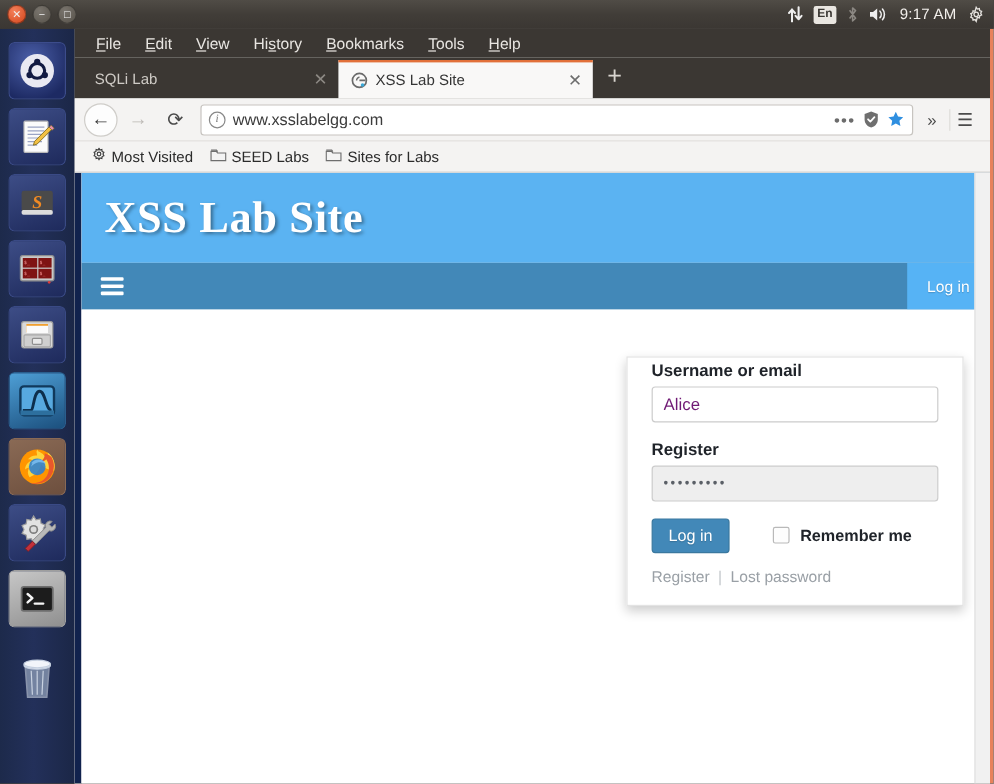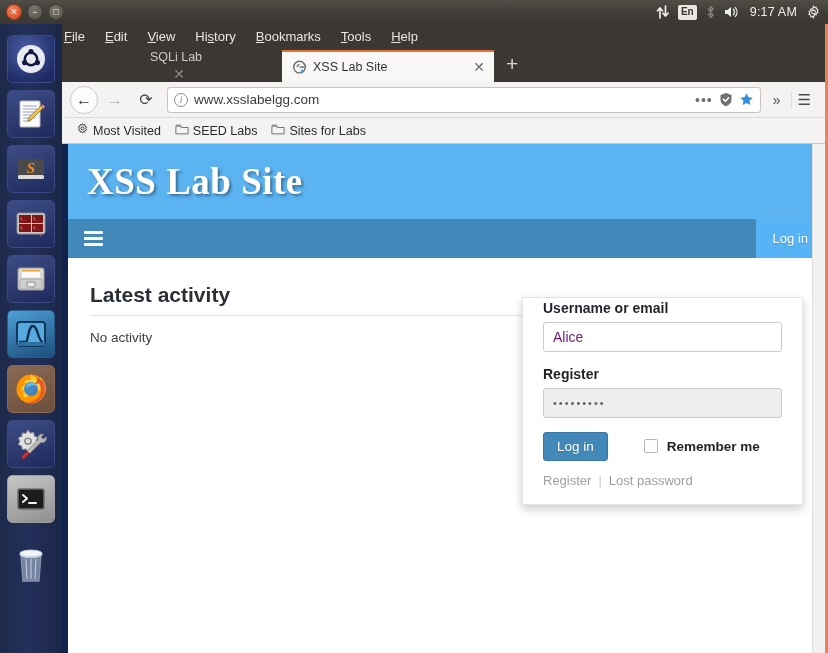--- a/index.html
+++ b/index.html
@@ -58,35 +58,35 @@
   #browser {
     position: absolute; left: 62px; top: 24px; width: 766px; height: 629px;
     background: #f2f1f0;
     border-right: 3px solid #e8825c;
     z-index: 10;
     display: flex; flex-direction: column;
   }
 
   #menubar {
     height: 24px; background: #3b3733; display: flex; align-items: center;
-    padding-left: 2px; gap: 20px;
+    padding-left: 18px; gap: 20px;
     flex: 0 0 auto;
   }
   .menu-item { color: #e9e6e2; font-size: 13px; cursor: default; }
   .menu-item u { text-decoration: underline; }
 
   #tabstrip {
     height: 34px; background: #3b3733; display: flex; align-items: flex-end;
     padding-left: 8px; flex: 0 0 auto;
   }
   .tab {
     height: 32px; width: 212px; display: flex; align-items: center;
     padding: 0 9px; font-size: 12.5px; color: #d4d0cb; position: relative;
   }
-  .tab.inactive { color: #cfcbc6; flex-direction: column; }
+  .tab.inactive { color: #cfcbc6; }
   .tab.active {
     background: #f9f8f7; color: #353535;
     border-top: 2px solid #e2703a;
   }
   .tab-favicon { width: 16px; height: 16px; margin-right: 6px; flex: 0 0 auto; display: flex; align-items: center; justify-content: center;}
   .tab-title { flex: 1 1 auto; overflow: hidden; white-space: nowrap; text-overflow: ellipsis; }
   .tab-close { font-size: 14px; color: #8d8984; padding-left: 6px; }
   .tab.active .tab-close { color: #6d6d6d; }
   .newtab { font-size: 21px; color: #d8d4cf; padding: 0 12px 4px 12px; line-height: 1; align-self: center; }
 
@@ -475,25 +475,20 @@
         <div id="site-nav">
           <div id="nav-hamburger">
             <span></span>
               <span></span>
               <span></span>
           </div>
           <div id="nav-login-tab">Log in</div>
         </div>
 
         <div id="main-area">
-          <div id="latest-activity-block">
-            <div id="latest-activity-title">Latest activity</div>
-            <div id="activity-divider"></div>
-            <div id="no-activity">No activity</div>
-          </div>
 
           <div id="login-dropdown">
             <div class="field-label">Username or email</div>
             <input class="field-input" type="text" value="Alice" style="">
             <div class="field-gap"></div>
             <div class="field-label">Register</div>
             <input class="field-input pw" type="text" value="•••••••••" style="">
             <div id="login-row">
               <button id="login-submit">Log in</button>
               <div id="remember-wrap">

